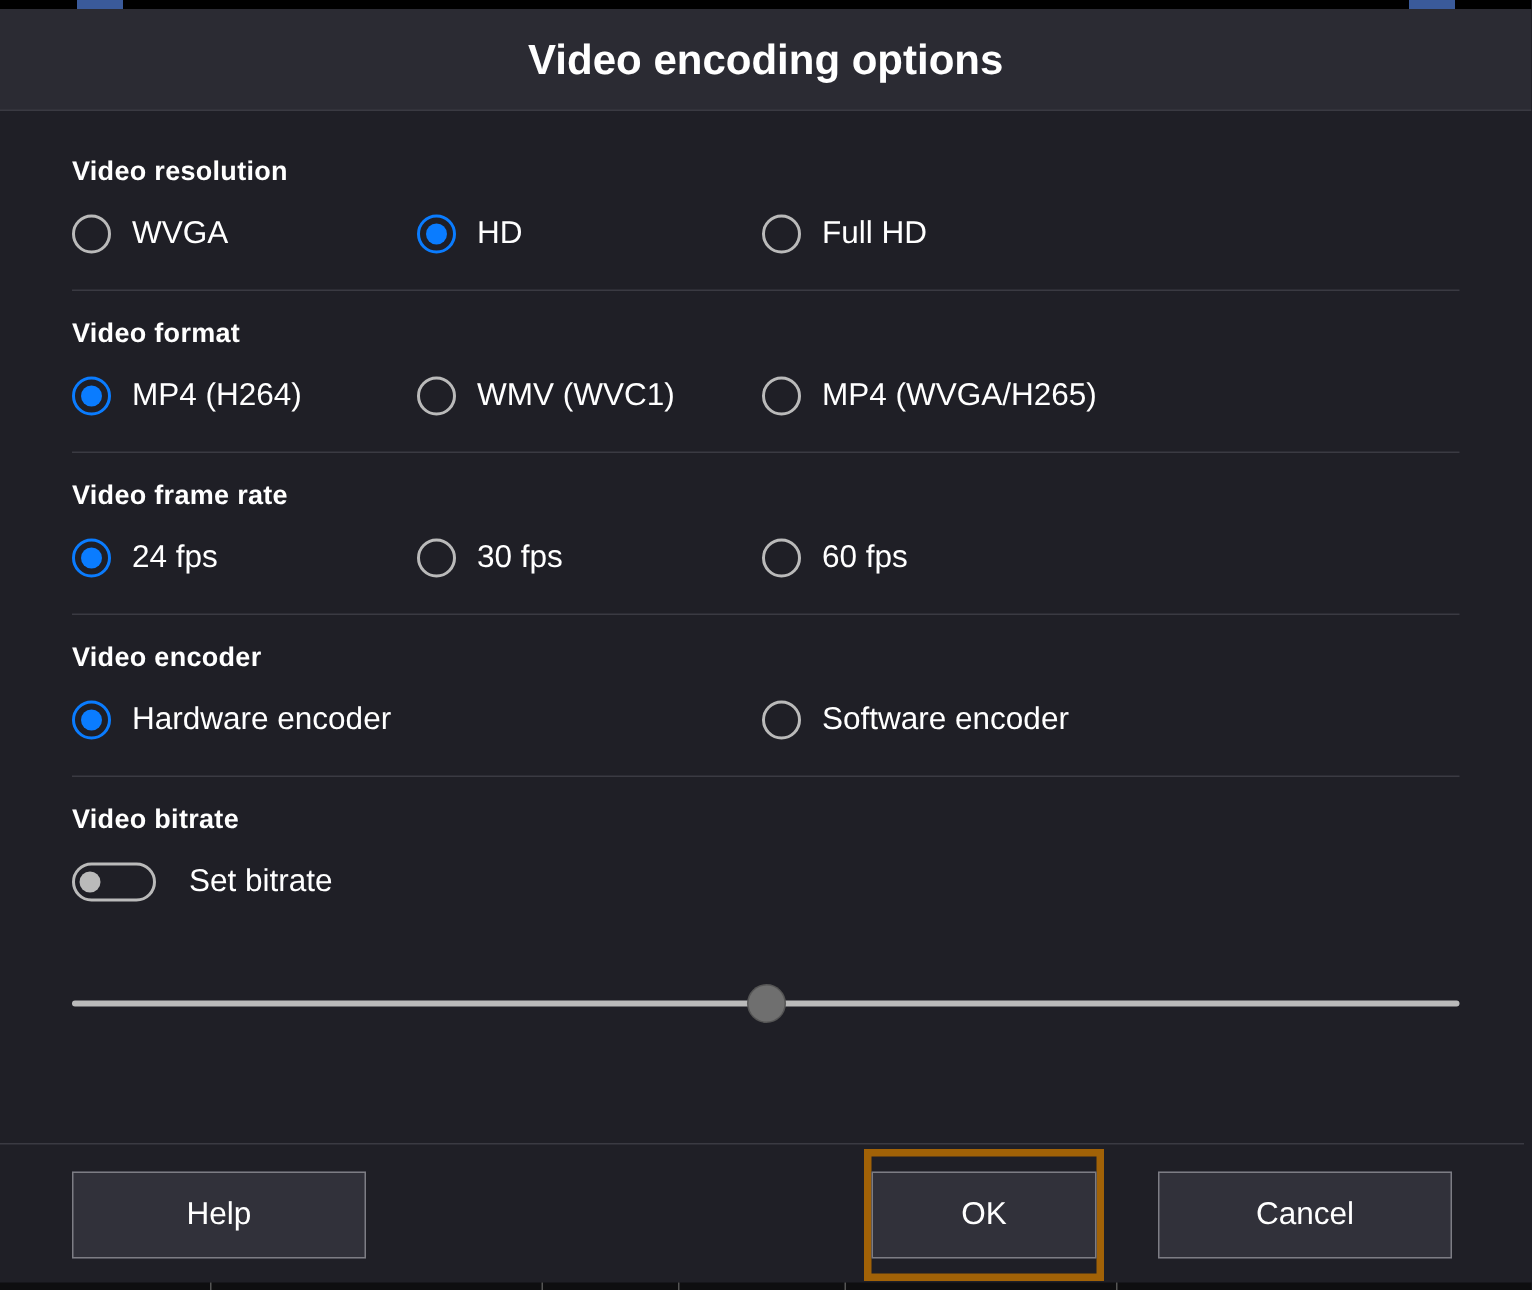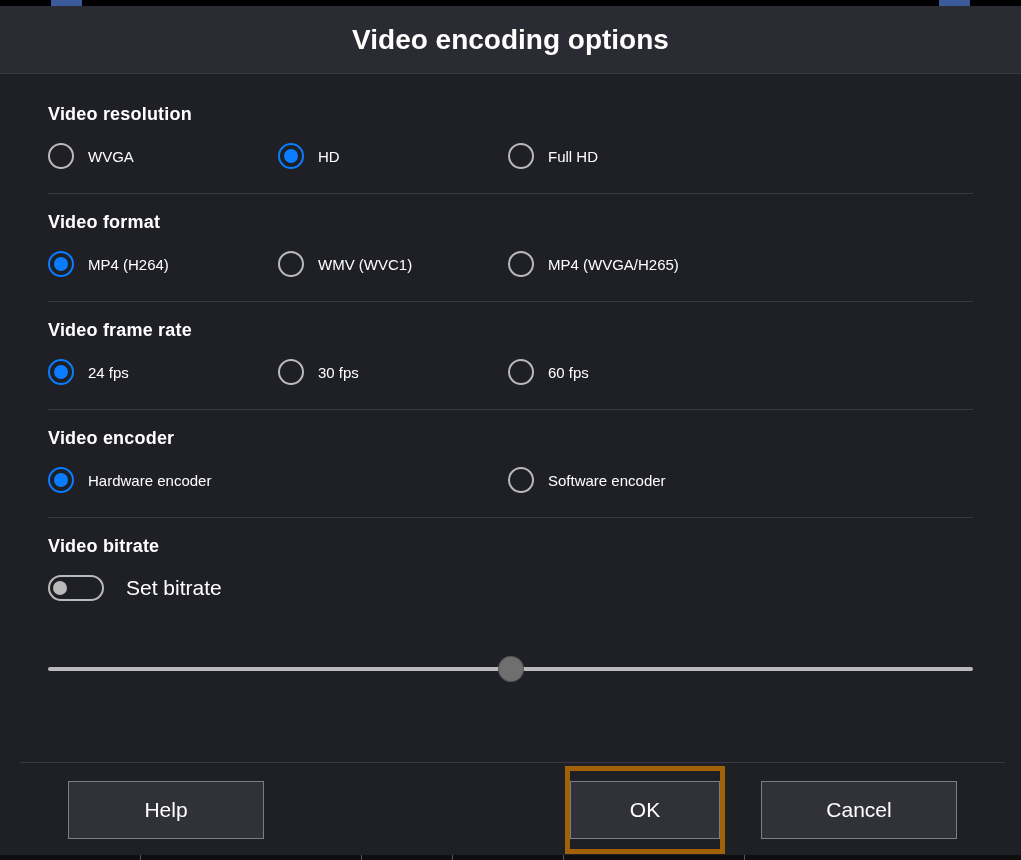--- a/index.html
+++ b/index.html
@@ -41,21 +41,21 @@
       display: flex;
       align-items: center;
       padding-bottom: 24px;
       border-bottom: 1px solid #3a3a42;
     }
     .radio-row.nobord { border-bottom: none; padding-bottom: 16px; }
     .radio-option {
       display: flex;
       align-items: center;
       gap: 14px;
-      font-size: 15px;
+      font-size: 21px;
       font-weight: 400;
       color: #ffffff;
       cursor: pointer;
     }
     .radio-circle {
       width: 26px;
       height: 26px;
       border: 2px solid #bababa;
       border-radius: 50%;
       display: inline-flex;
@@ -123,27 +123,26 @@
       width: 24px;
       height: 24px;
       background: #6f6f6f;
       border-radius: 50%;
       box-shadow: 0 0 0 1px #555;
     }
 
     .footer {
       position: absolute;
       bottom: 10px;
-      left: 0; right: 16px;
+      left: 0; right: 5px;
       height: 88px;
       border-top: 1px solid #3a3a42;
       padding: 18px 48px 0 48px;
       display: flex;
       align-items: flex-start;
-      margin-left: 20px;
     }
     .btn {
       width: 196px;
       height: 58px;
       border: 1px solid #7d7d84;
       background: #31313a;
       color: #ffffff;
       font-size: 21px;
       font-weight: 400;
       display: flex;

